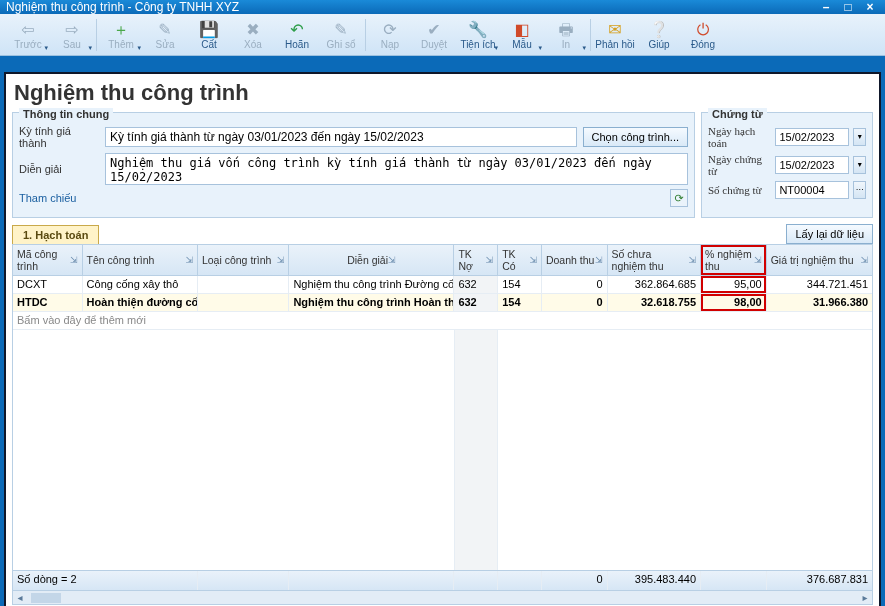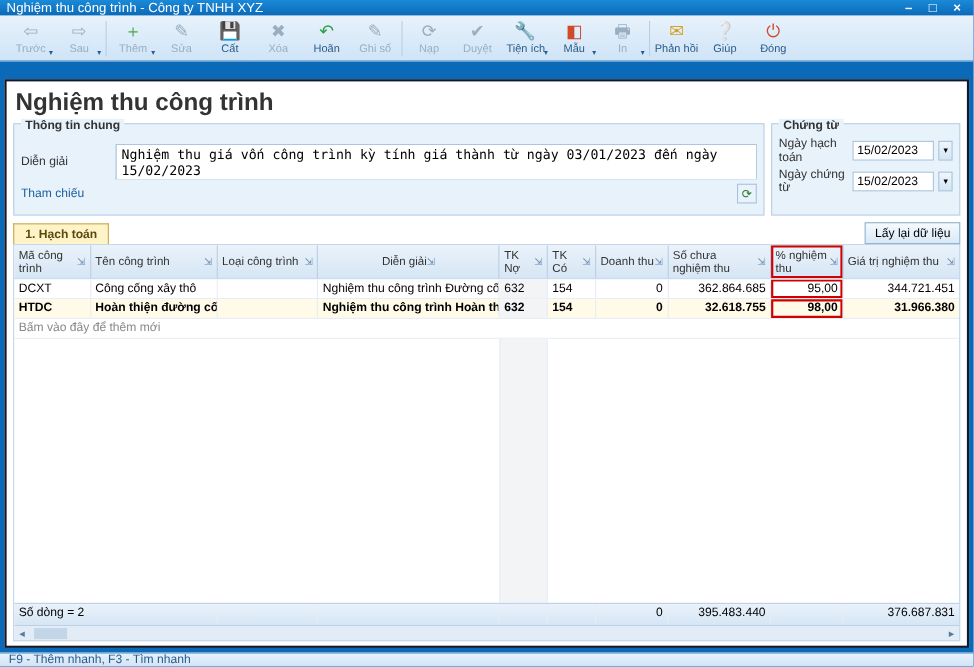--- a/index.html
+++ b/index.html
@@ -24,21 +24,21 @@
 .panel-general { flex: 1; }
 .panel-voucher { width: 172px; }
 .frow { display: flex; align-items: center; margin-bottom: 4px; gap: 6px; }
 .flabel { width: 80px; color: #333; }
 .finput { flex: 1; border: 1px solid #a7c2dc; background: #fff; padding: 2px 4px; font-size: 12px; height: 20px; }
 .ftextarea { flex: 1; border: 1px solid #a7c2dc; background: #fff; padding: 2px 4px; font-size: 12px; height: 32px; resize: none; }
 .btn { border: 1px solid #8aafcf; background: linear-gradient(#f5faff,#d9e9f7); padding: 2px 8px; height: 20px; cursor: pointer; font-size: 11px; }
 .linklike { color: #1a5fa0; }
 .refreshico { width: 18px; height: 18px; border: 1px solid #a7c2dc; background: #eaf3fb; display: flex; align-items: center; justify-content: center; cursor: pointer; font-size: 11px; color: #2a7a2a; }
 .vrow { display: flex; align-items: center; margin-bottom: 4px; gap: 4px; }
-.vlabel { width: 72px; color: #333; }
+.vlabel { width: 72px; color: #333; font-family: Liberation Serif, serif; }
 .vinput { width: 74px; border: 1px solid #a7c2dc; background: #fff; padding: 2px 3px; font-size: 11px; height: 18px; }
 .vdd { width: 14px; height: 18px; border: 1px solid #a7c2dc; background: linear-gradient(#f0f6fc,#d4e5f4); text-align: center; font-size: 8px; line-height: 16px; cursor: pointer; }
 .tabarea { margin-top: 6px; padding: 0 6px; display: flex; align-items: center; }
 .tab { border: 1px solid #c9a94a; border-bottom: none; background: #fff3c8; padding: 3px 10px; font-size: 11px; font-weight: bold; color: #5a4a10; }
 .tabspacer { flex: 1; }
 .grid { flex: 1; margin: 0 6px 0 6px; border: 1px solid #b8cfe4; display: flex; flex-direction: column; overflow: hidden; }
 .ghead { display: flex; background: linear-gradient(#eaf2fa,#d6e6f5); border-bottom: 1px solid #b8cfe4; }
 .gcell { border-right: 1px solid #b8cfe4; padding: 3px 4px; font-size: 10.5px; color: #333; display: flex; align-items: center; justify-content: space-between; position: relative; }
 .gcell .pin { font-size: 9px; color: #6a8cad; }
 .gbody { flex: 1; overflow: auto; background: #fff; }
@@ -145,20 +145,25 @@
         <span class="lbl">Đóng</span>
       </div>
 </div>
 
 <div class="content">
   <div class="pagetitle">Nghiệm thu công trình</div>
 
   <div class="row1">
     <div class="panel panel-general">
       <span class="legend">Thông tin chung</span>
+      <div class="frow" style="margin-top:-6px">
+        <div class="flabel">Kỳ tính giá thành</div>
+        <input class="finput" value="Kỳ tính giá thành từ ngày 03/01/2023 đến ngày 15/02/2023" style="">
+        <button class="btn">Chọn công trình...</button>
+      </div>
       <div class="frow">
         <div class="flabel">Diễn giải</div>
         <textarea class="ftextarea" style="">Nghiệm thu giá vốn công trình kỳ tính giá thành từ ngày 03/01/2023 đến ngày 15/02/2023</textarea>
       </div>
       <div class="frow">
         <div class="flabel linklike">Tham chiếu</div>
         <div style="flex:1"></div>
         <div class="refreshico">
               <span>⟳</span>
             </div>
@@ -169,20 +174,25 @@
       <span class="legend">Chứng từ</span>
       <div class="vrow" style="margin-top:-6px">
         <div class="vlabel">Ngày hạch toán</div>
         <input class="vinput" value="15/02/2023" style="">
         <div class="vdd">▾</div>
       </div>
       <div class="vrow">
         <div class="vlabel">Ngày chứng từ</div>
         <input class="vinput" value="15/02/2023" style="">
         <div class="vdd">▾</div>
+      </div>
+      <div class="vrow">
+        <div class="vlabel">Số chứng từ</div>
+        <input class="vinput" value="NT00004" style="">
+        <div class="vdd">⋯</div>
       </div>
     </div>
   </div>
 
   <div class="tabarea">
     <div class="tab">1. Hạch toán</div>
     <div class="tabspacer"></div>
     <button class="btn">Lấy lại dữ liệu</button>
   </div>
 

